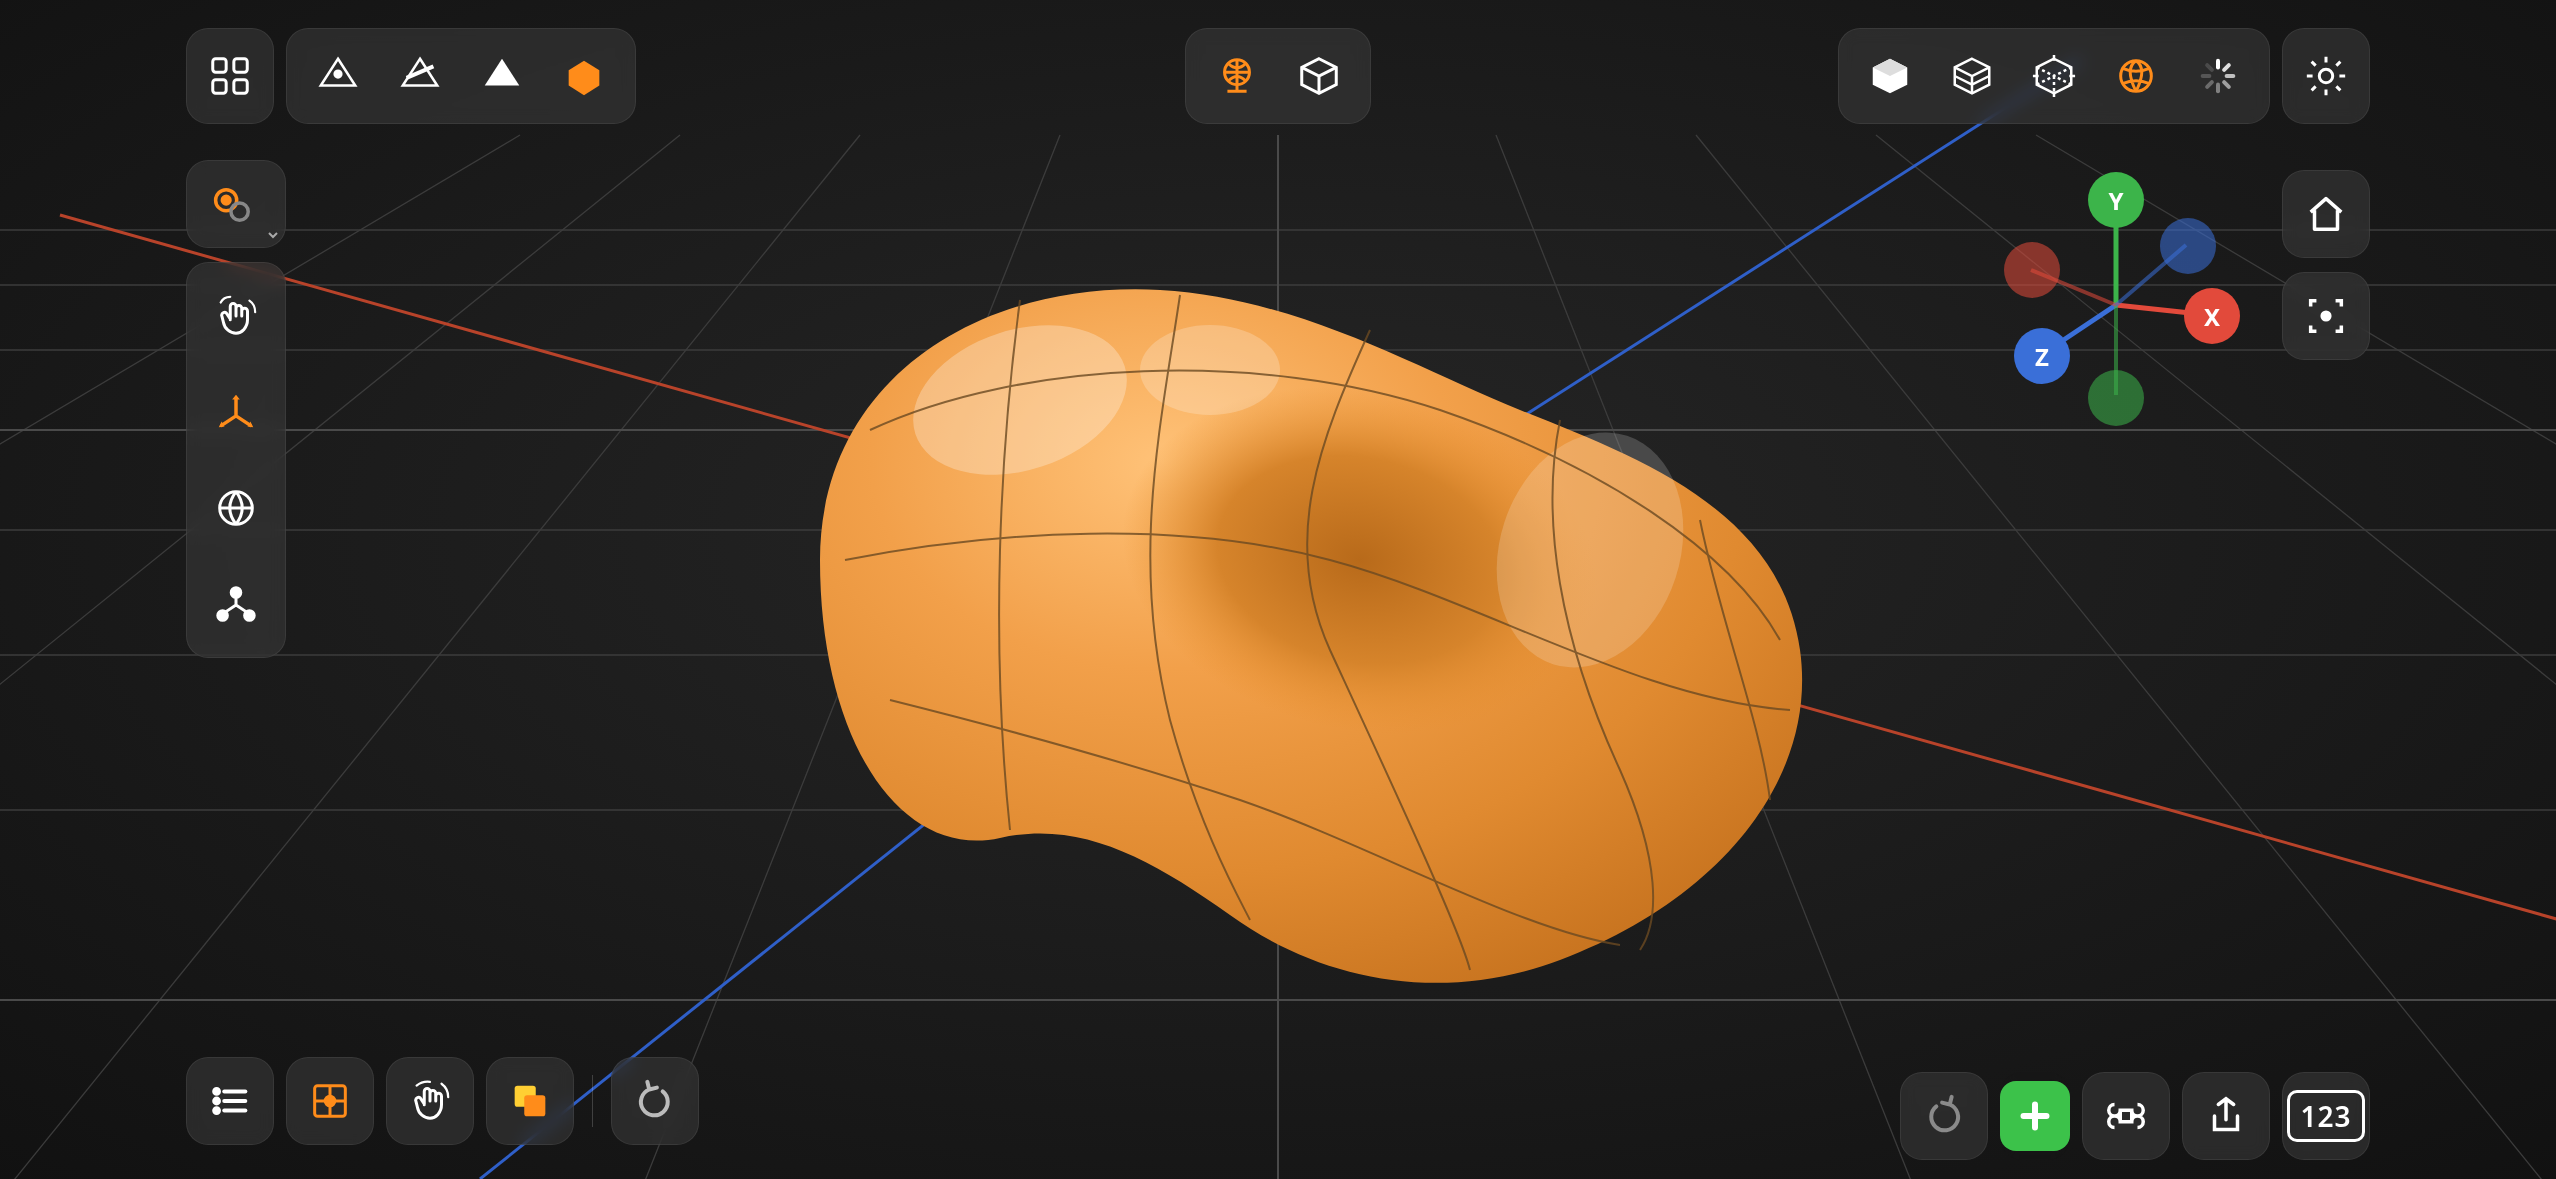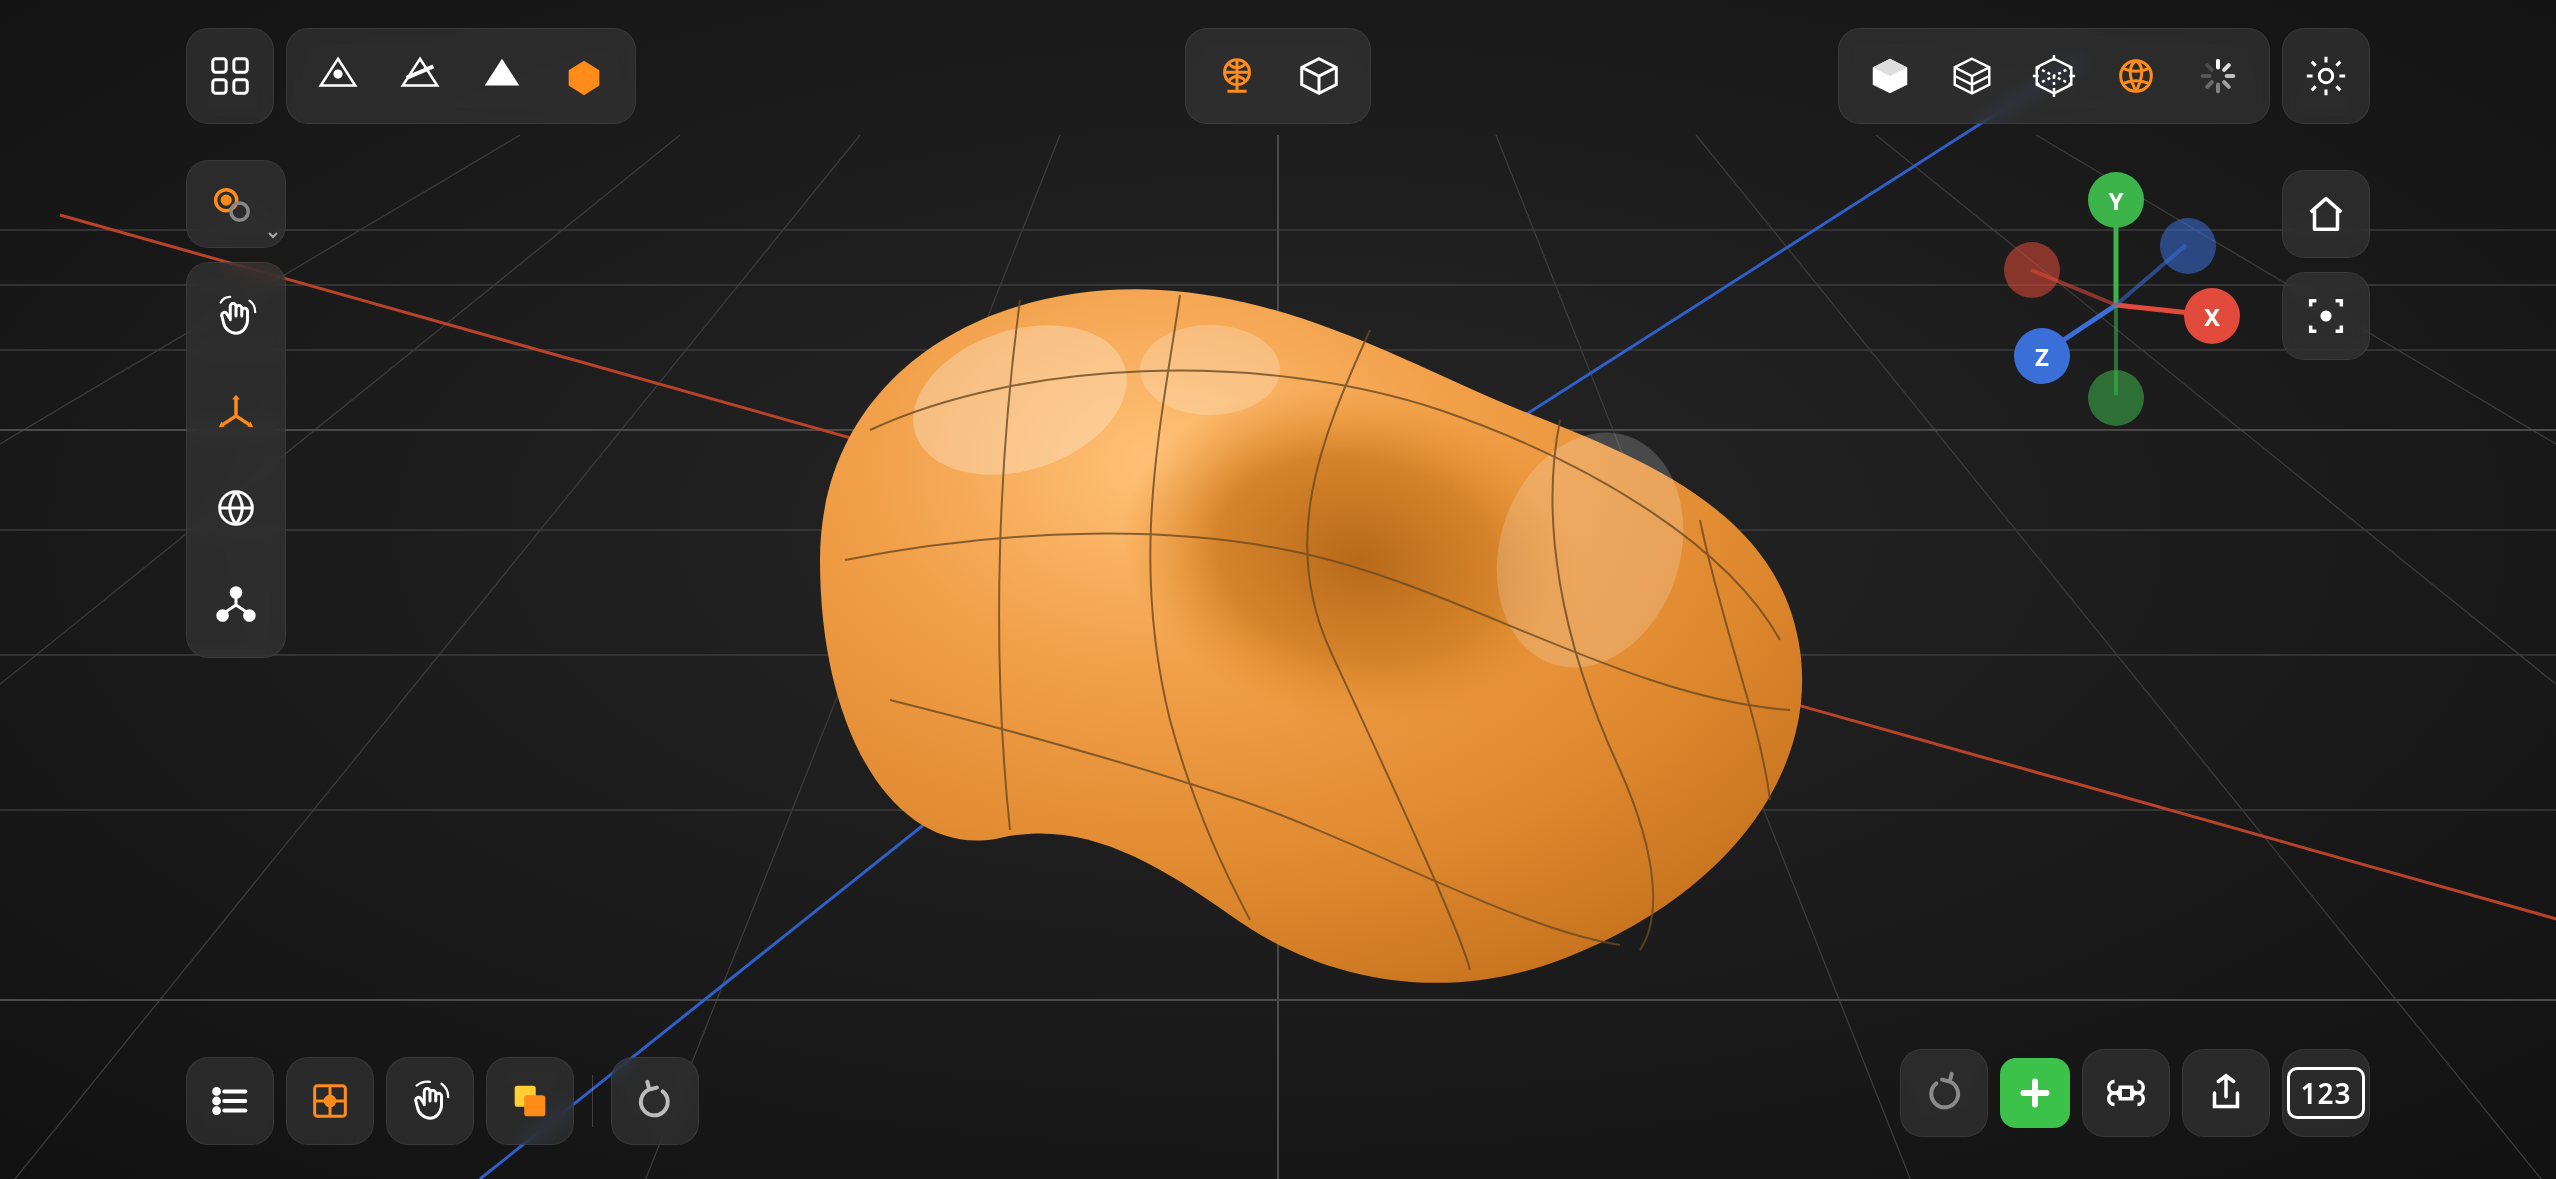--- a/index.html
+++ b/index.html
@@ -363,21 +363,21 @@
     <div class="sep-vert" style="align-self:center"></div>
     <div class="group tight">
       <div class="btn sm">
         <svg viewBox="0 0 48 48" stroke="#bbb" stroke-width="4" fill="none" stroke-linecap="round">
           <path d="M32 14 a14 14 0 1 1 -14 -2 M16 4 l2 8 l8 -2"></path>
         </svg>
       </div>
     </div>
   </div>
 
-  <div class="bar" style="bottom:42px; right:186px;">
+  <div class="bar" style="bottom:19px; right:186px;">
     <div class="group tight">
       <div class="btn sm">
         <svg viewBox="0 0 48 48" stroke="#8a8a8a" stroke-width="4" fill="none" stroke-linecap="round">
           <path d="M16 14 a14 14 0 1 0 14 -2 M32 4 l-2 8 l-8 -2"></path>
         </svg>
       </div>
     </div>
     <div class="group tight" style="padding:0;background:none;border:none">
       <div class="btn sm green">
         <svg viewBox="0 0 48 48" stroke="#fff" stroke-width="6" stroke-linecap="round">

